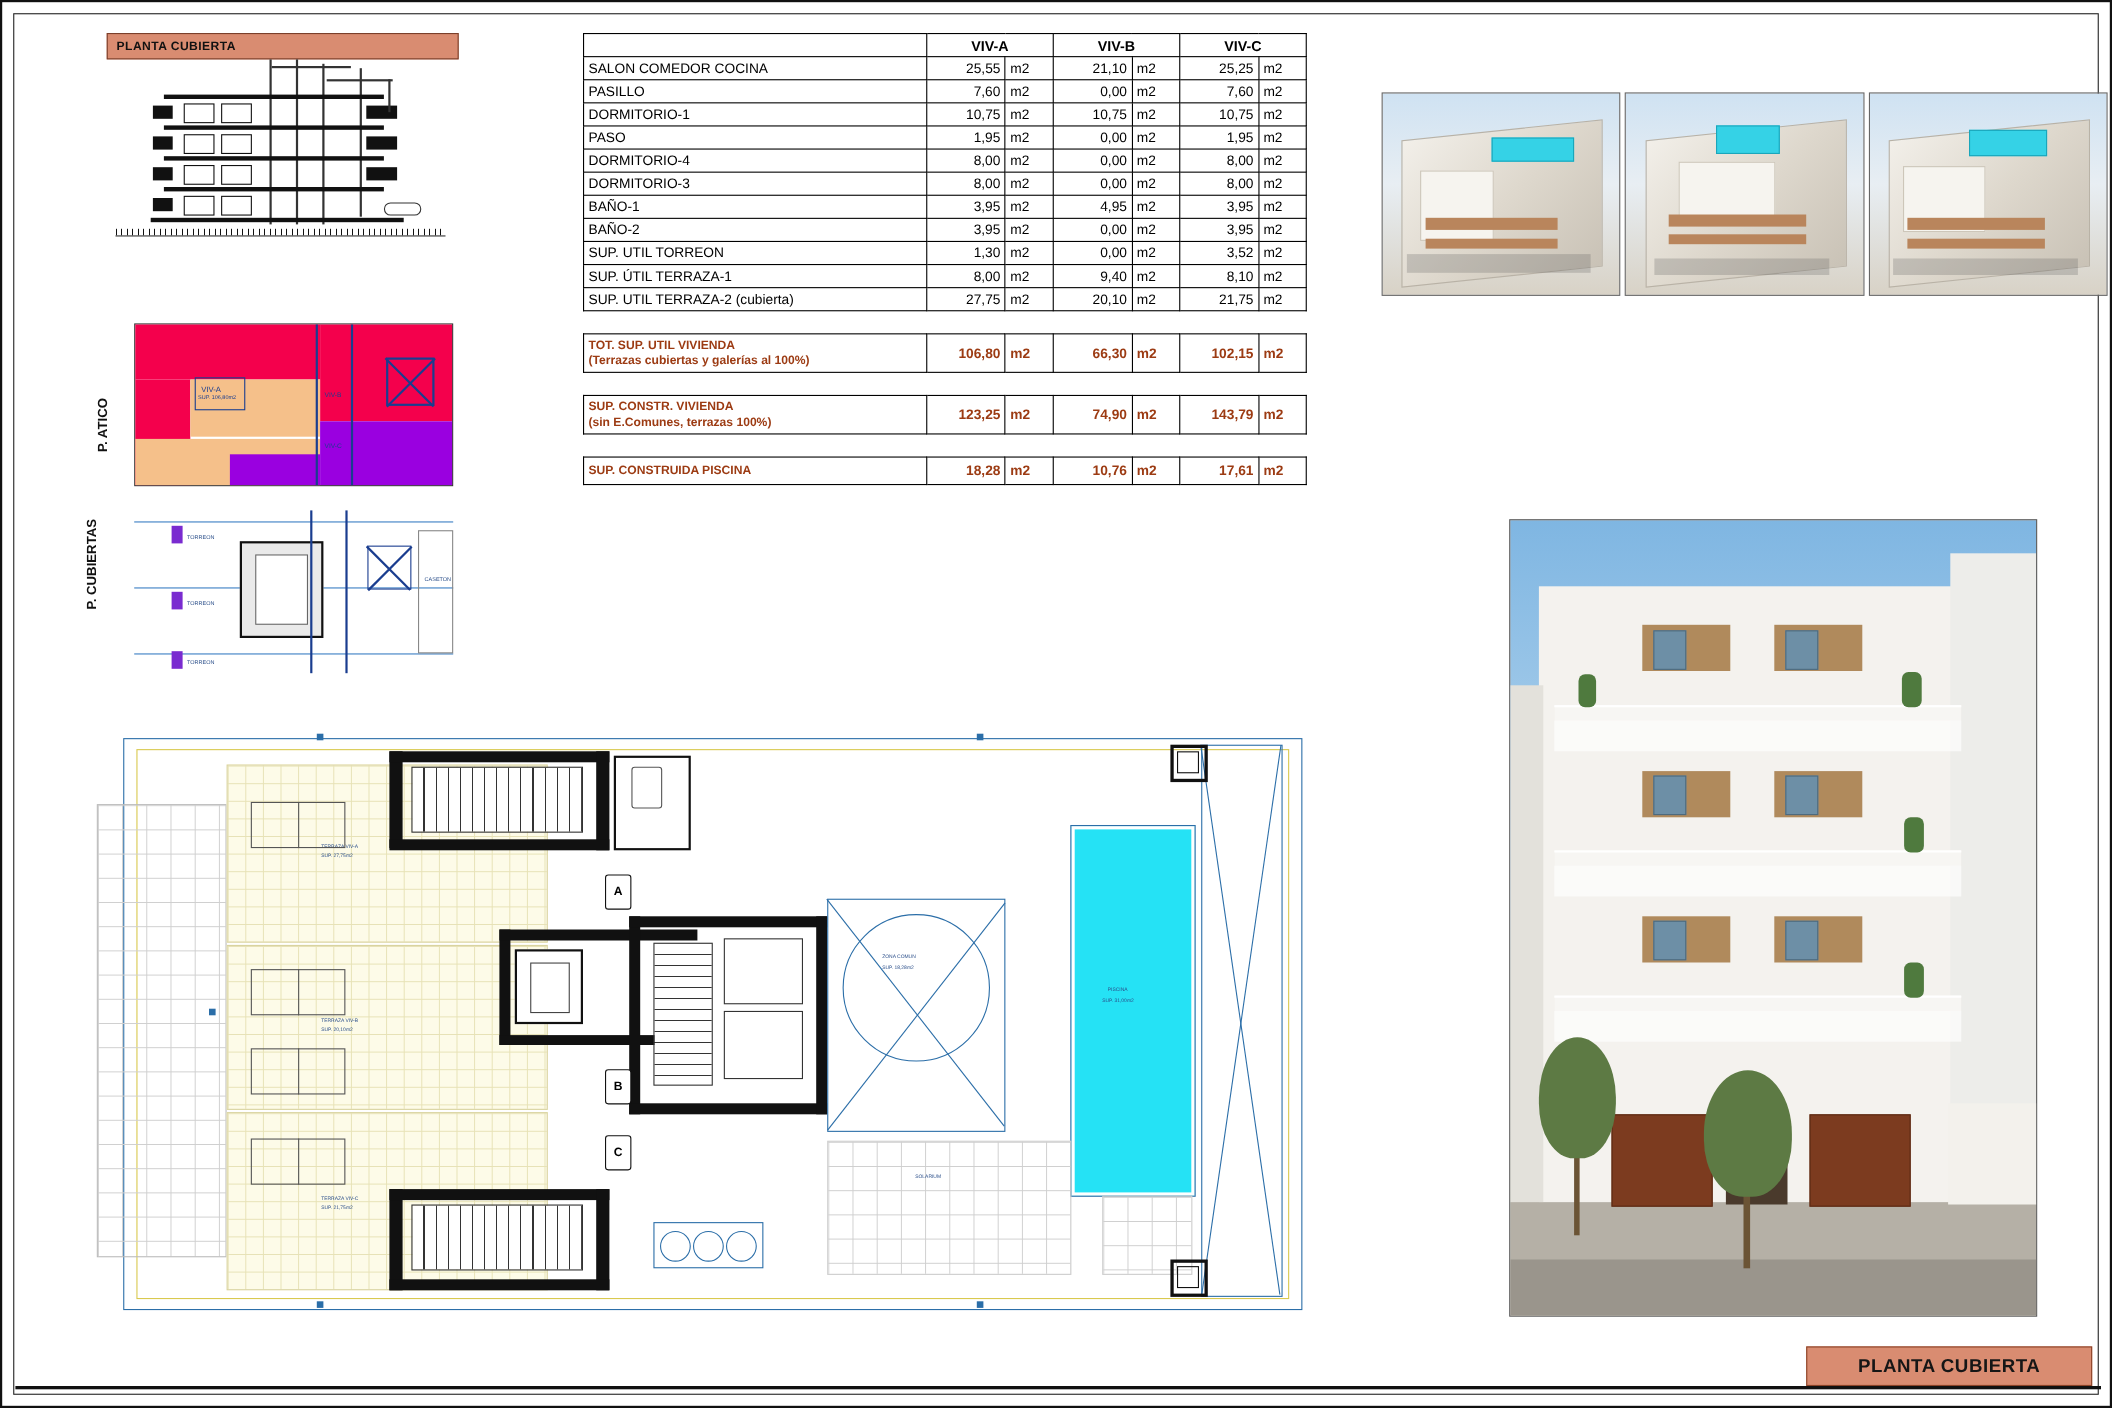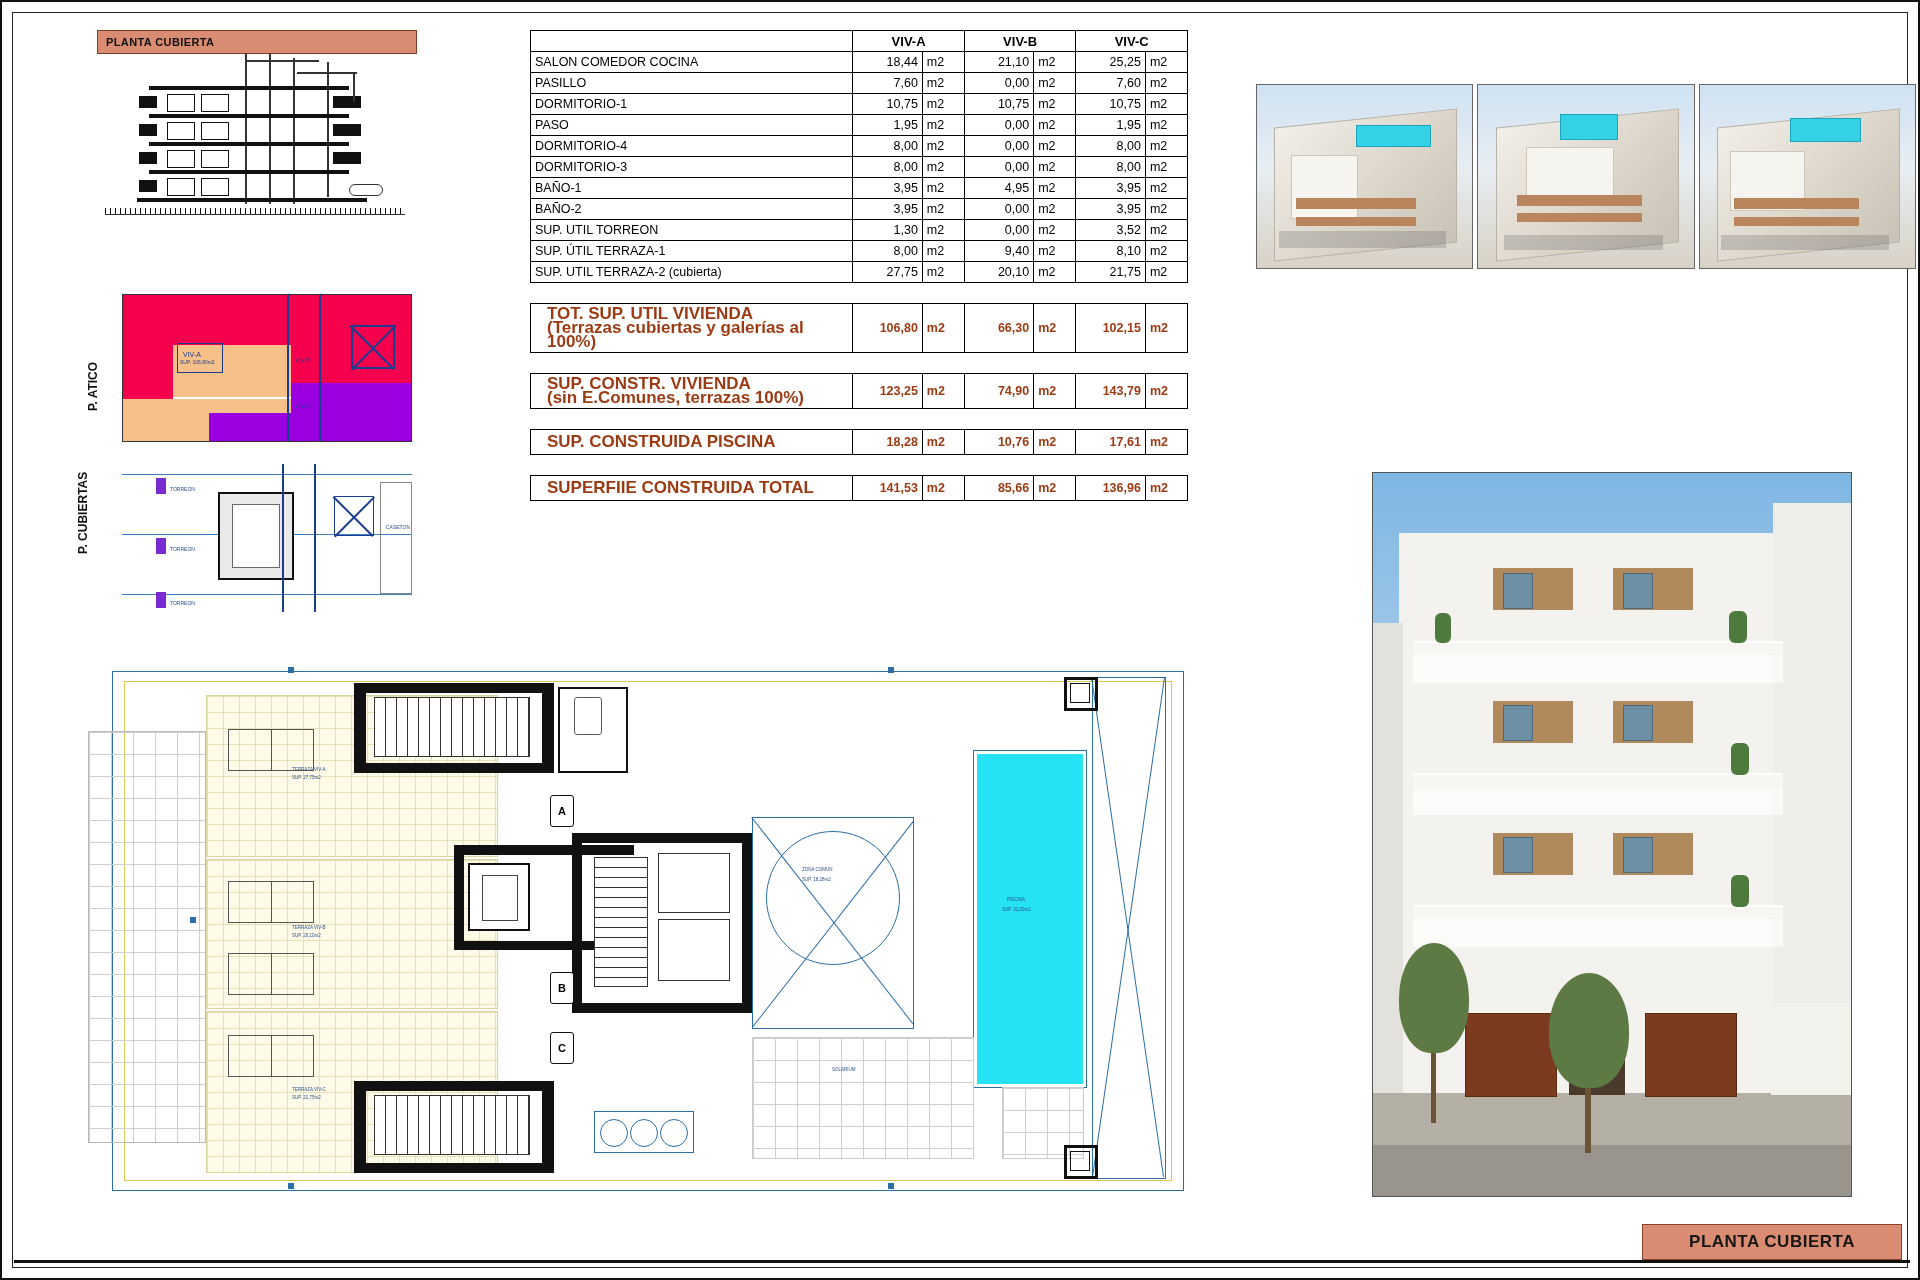--- a/index.html
+++ b/index.html
@@ -51,21 +51,21 @@
   #tbl-header .t1{font-size:19px;font-weight:bold;letter-spacing:.6px;}
   #tbl-header .t2{font-size:13px;font-weight:bold;margin-top:4px;}
   table.surf{width:100%;border-collapse:collapse;font-size:12.5px;}
   table.surf td,table.surf th{border:1px solid #000;padding:1px 4px;height:18px;}
   table.surf th{background:#fff;font-weight:bold;font-size:13px;text-align:center;}
   td.name{text-align:left;width:300px;margin-top:44px;}
   td.val{text-align:right;width:62px;padding-right:3px;}
   td.unit{text-align:left;width:34px;padding-left:3px;}
   .spacer td{border:none;height:9px;}
   .hl td{font-weight:bold;color:#9c3b13;}
-  .hl td.name{font-size:17px;line-height:14px;padding:3px 16px;}
+  .hl td.name{font-size:11px;line-height:14px;padding:3px 4px;}
   .hl td.val,.hl td.unit{color:#9c3b13;font-weight:bold;}
   .noborder-cell{border:none !important;}
 
   
   #renders3{left:1254px;top:82px;width:660px;height:185px;display:flex;gap:4px;}
   .rcell{flex:1;border:1px solid #666;position:relative;overflow:hidden;
     background:linear-gradient(#cfe2f2 0%,#e8eef3 45%,#d8d2c6 100%);}
   .rmodel{position:absolute;left:8%;top:18%;width:84%;height:72%;
     background:linear-gradient(135deg,#f2efe9 0%,#ded8cd 50%,#c9c2b6 100%);
     transform:skewY(-6deg);border:1px solid #b9b2a6;}
@@ -220,21 +220,21 @@
         <tr>
           <th class="name"></th>
           <th colspan="2">VIV-A</th>
           <th colspan="2">VIV-B</th>
           <th colspan="2">VIV-C</th>
         </tr>
       </thead>
       <tbody>
         <tr>
           <td class="name">SALON COMEDOR COCINA</td>
-          <td class="val">18,44</td>
+          <td class="val">25,55</td>
           <td class="unit">m2</td>
           <td class="val">21,10</td>
           <td class="unit">m2</td>
           <td class="val">25,25</td>
           <td class="unit">m2</td>
         </tr>
         <tr>
           <td class="name">PASILLO</td>
           <td class="val">7,60</td>
           <td class="unit">m2</td>
@@ -370,29 +370,20 @@
           <td class="val">10,76</td>
           <td class="unit">m2</td>
           <td class="val">17,61</td>
           <td class="unit">m2</td>
         </tr>
 
         <tr class="spacer">
             <td colspan="7" class="noborder-cell"></td>
           </tr>
 
-        <tr class="hl">
-          <td class="name">SUPERFIIE CONSTRUIDA TOTAL</td>
-          <td class="val">141,53</td>
-          <td class="unit">m2</td>
-          <td class="val">85,66</td>
-          <td class="unit">m2</td>
-          <td class="val">136,96</td>
-          <td class="unit">m2</td>
-        </tr>
       </tbody>
     </table>
   </div>
 
   <div class="abs" id="renders3">
     <div class="rcell">
       <div class="rmodel"></div>
       <div class="rpool" style="left:46%;top:22%;width:34%;height:11%;"></div>
       <div class="rwall" style="left:16%;top:38%;width:30%;height:34%;"></div>
       <div class="rterr" style="left:18%;top:62%;width:56%;height:6%;"></div>

